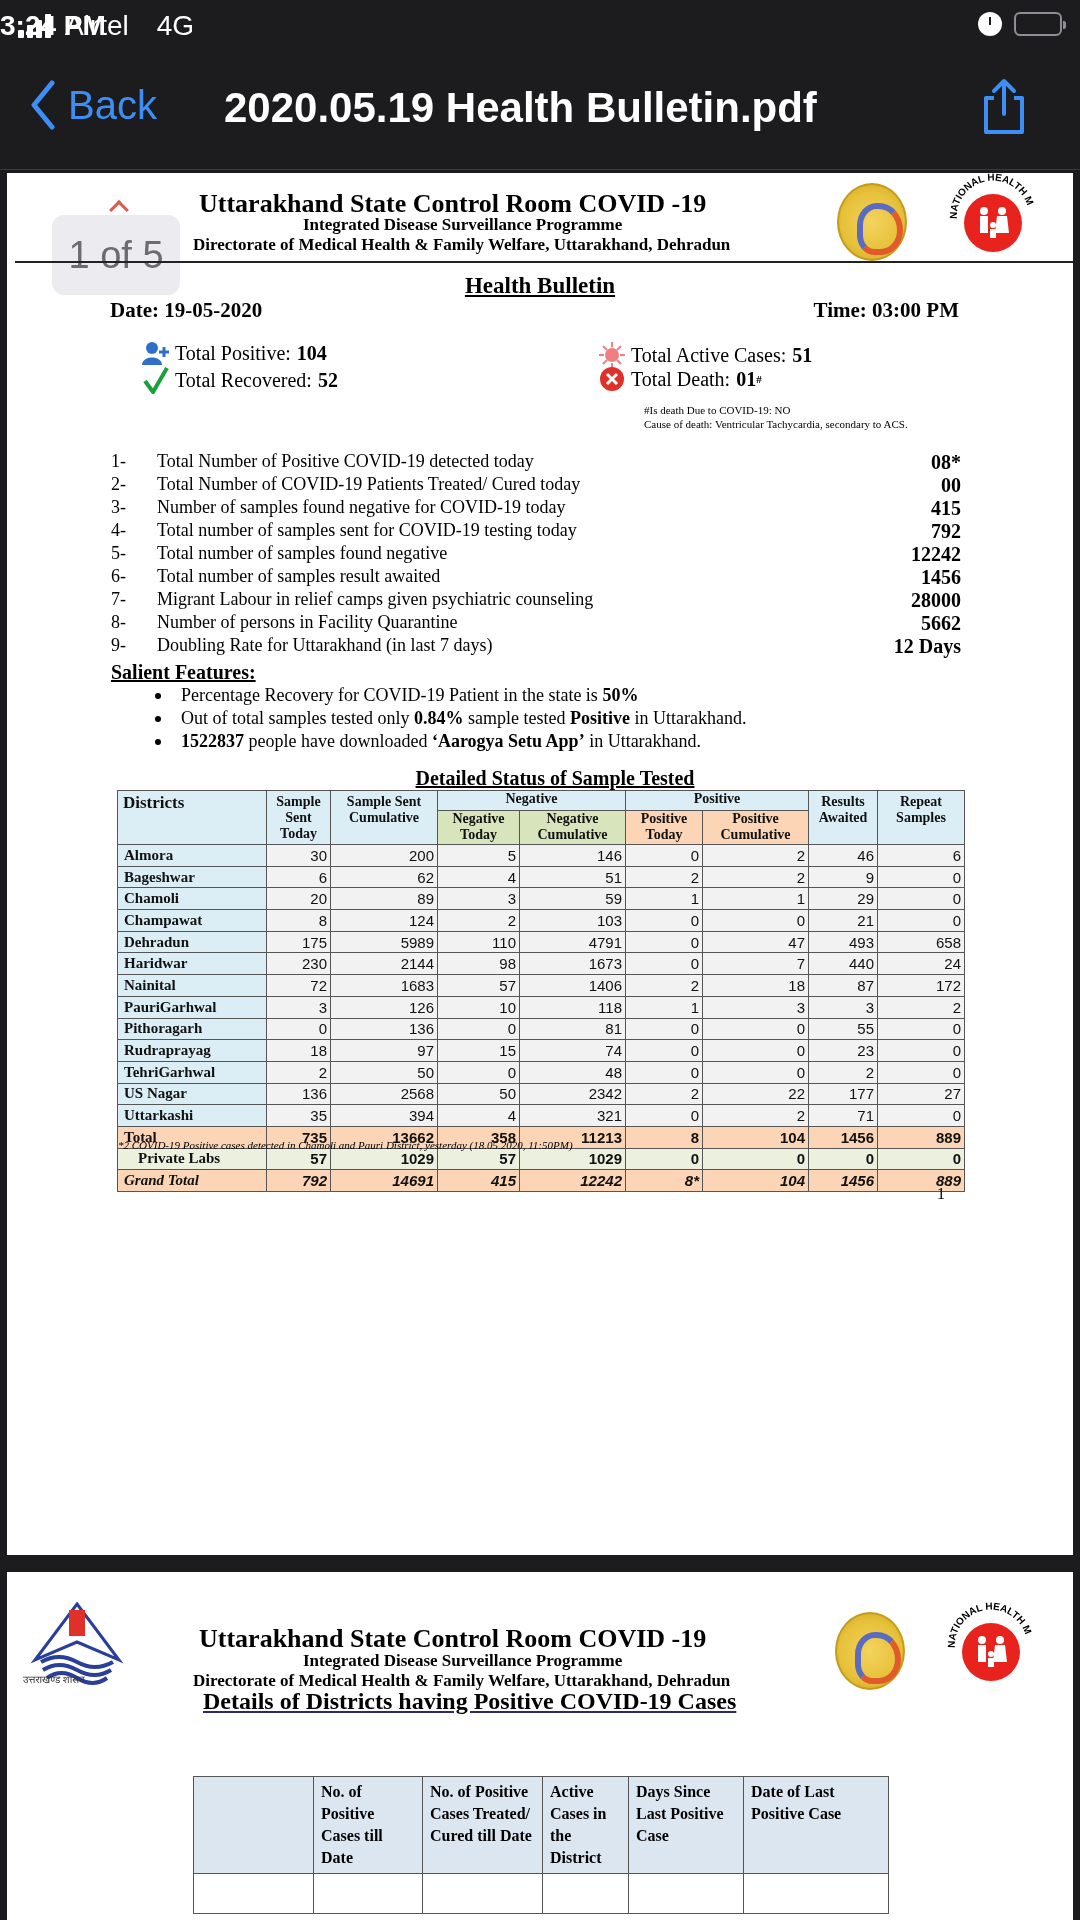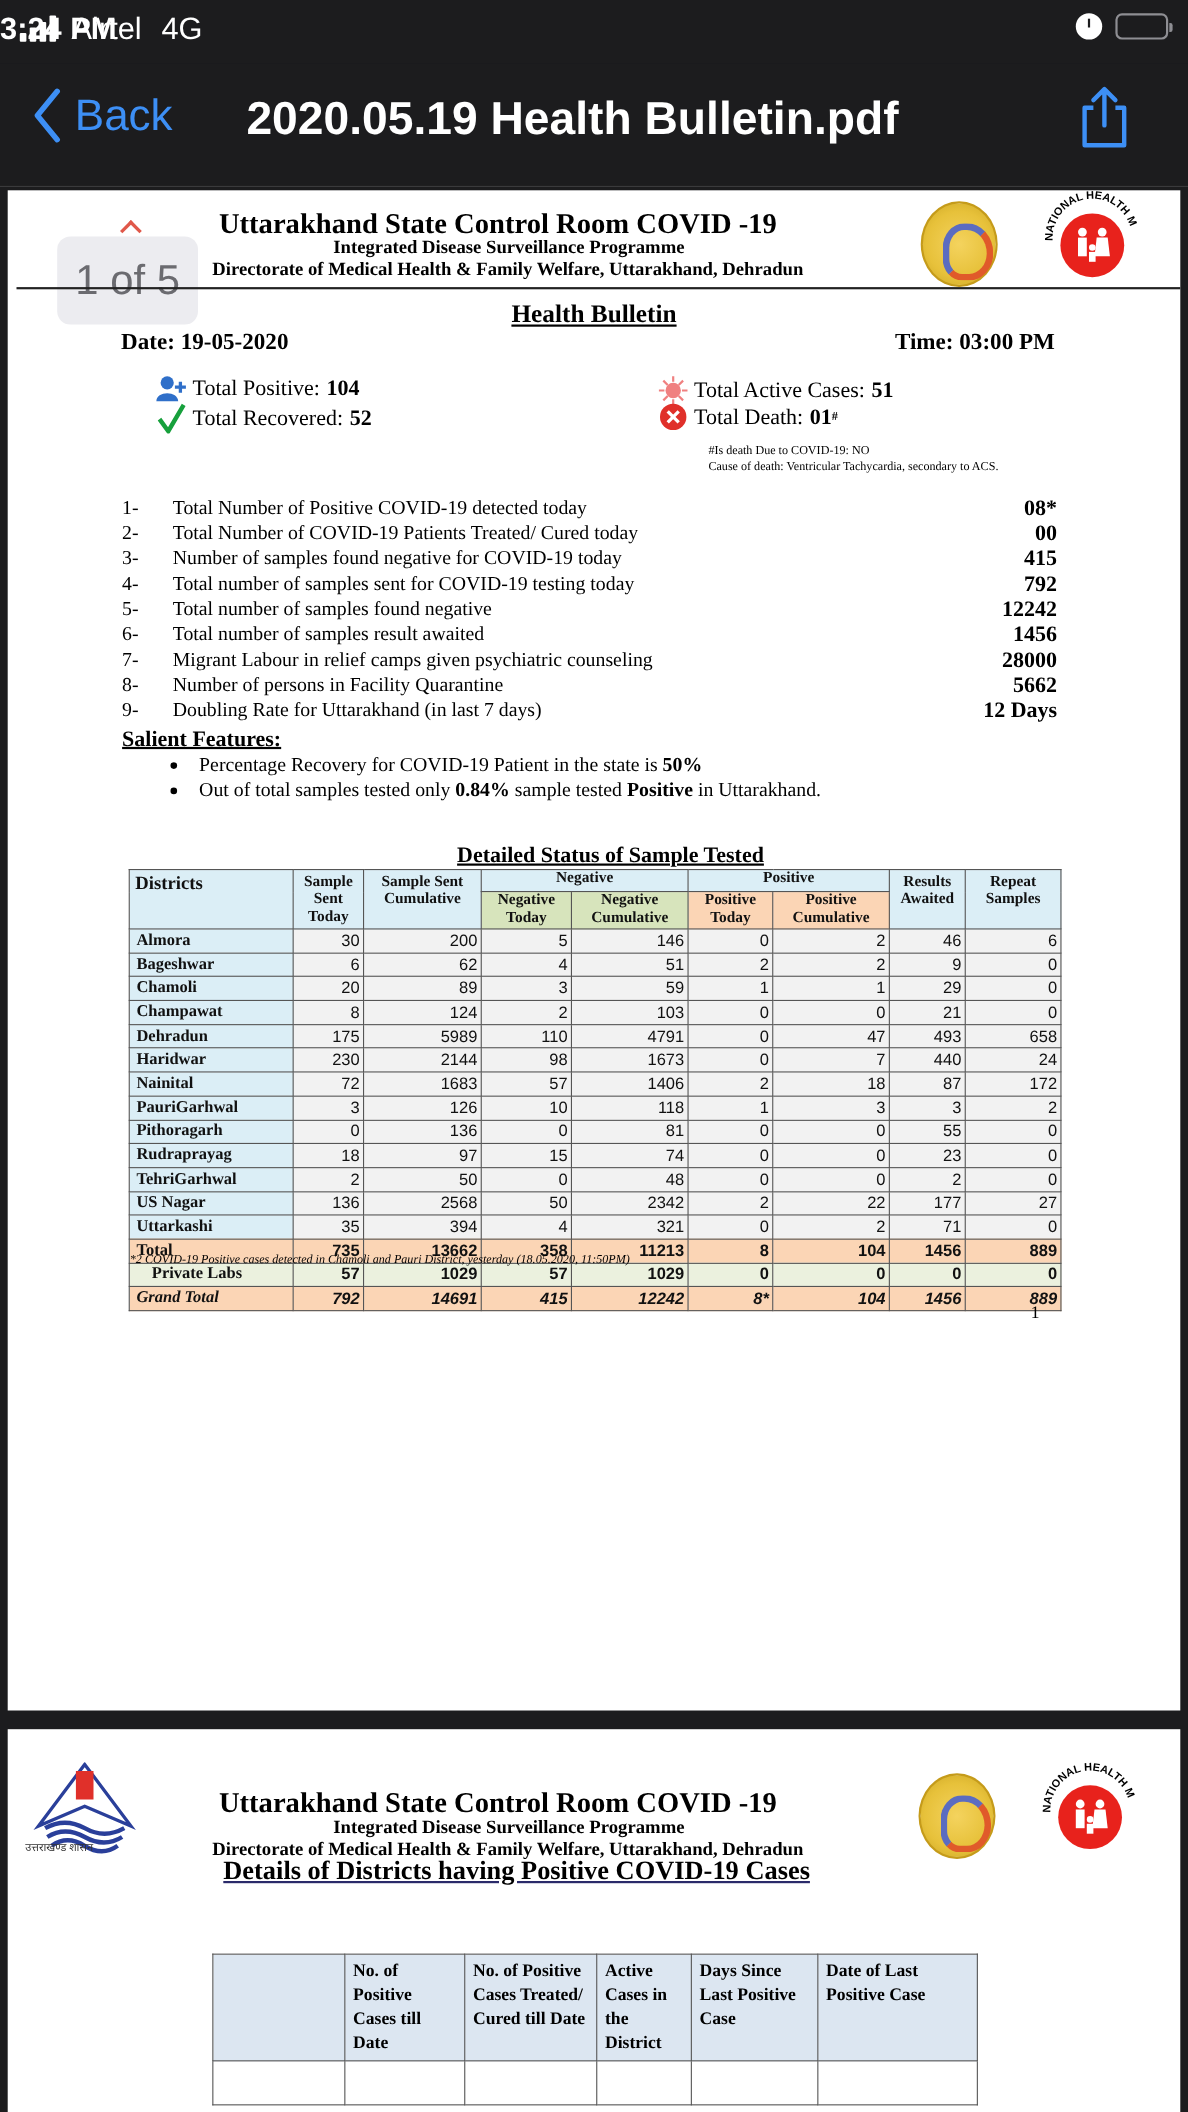--- a/index.html
+++ b/index.html
@@ -95,21 +95,21 @@
 
 <div class="statusbar">
   <div class="sb-left">
     <span class="signal">
         <i style="height:8px"></i>
         <i style="height:13px"></i>
         <i style="height:18px"></i>
         <i style="height:24px"></i>
       </span>
     <span>Airtel</span>
-    <span style="margin-left:10px">4G</span>
+    <span style="margin-left:20px">4G</span>
   </div>
   <div class="sb-time">3:24 PM</div>
   <div class="sb-right">
     <span class="alarm"></span>
     <span class="battery"><span class="lvl"></span></span>
   </div>
 </div>
 
 <div class="navbar">
   <div class="back-btn">
@@ -247,20 +247,21 @@
         <span class="num">9-</span>
         <span class="txt">Doubling Rate for Uttarakhand (in last 7 days)</span>
         <span class="val">12 Days</span>
       </div>
     </div>
 
   <div class="salient-h">Salient Features:</div>
   <ul class="salient" id="salient-list">
       <li><span>Percentage Recovery for COVID-19 Patient in the state is </span><b>50%</b><span></span><b></b><span></span></li>
       <li><span>Out of total samples tested only </span><b>0.84%</b><span> sample tested </span><b>Positive</b><span> in Uttarakhand.</span></li>
+      <li><span></span><b>1522837</b><span> people have downloaded </span><b>‘Aarogya Setu App’</b><span> in Uttarakhand.</span></li>
     </ul>
 
   <div class="tbl-title">Detailed Status of Sample Tested</div>
   <table class="dt">
     <colgroup>
       <col style="width:149px">
         <col style="width:64px">
         <col style="width:107px">
         <col style="width:82px">
         <col style="width:106px">

